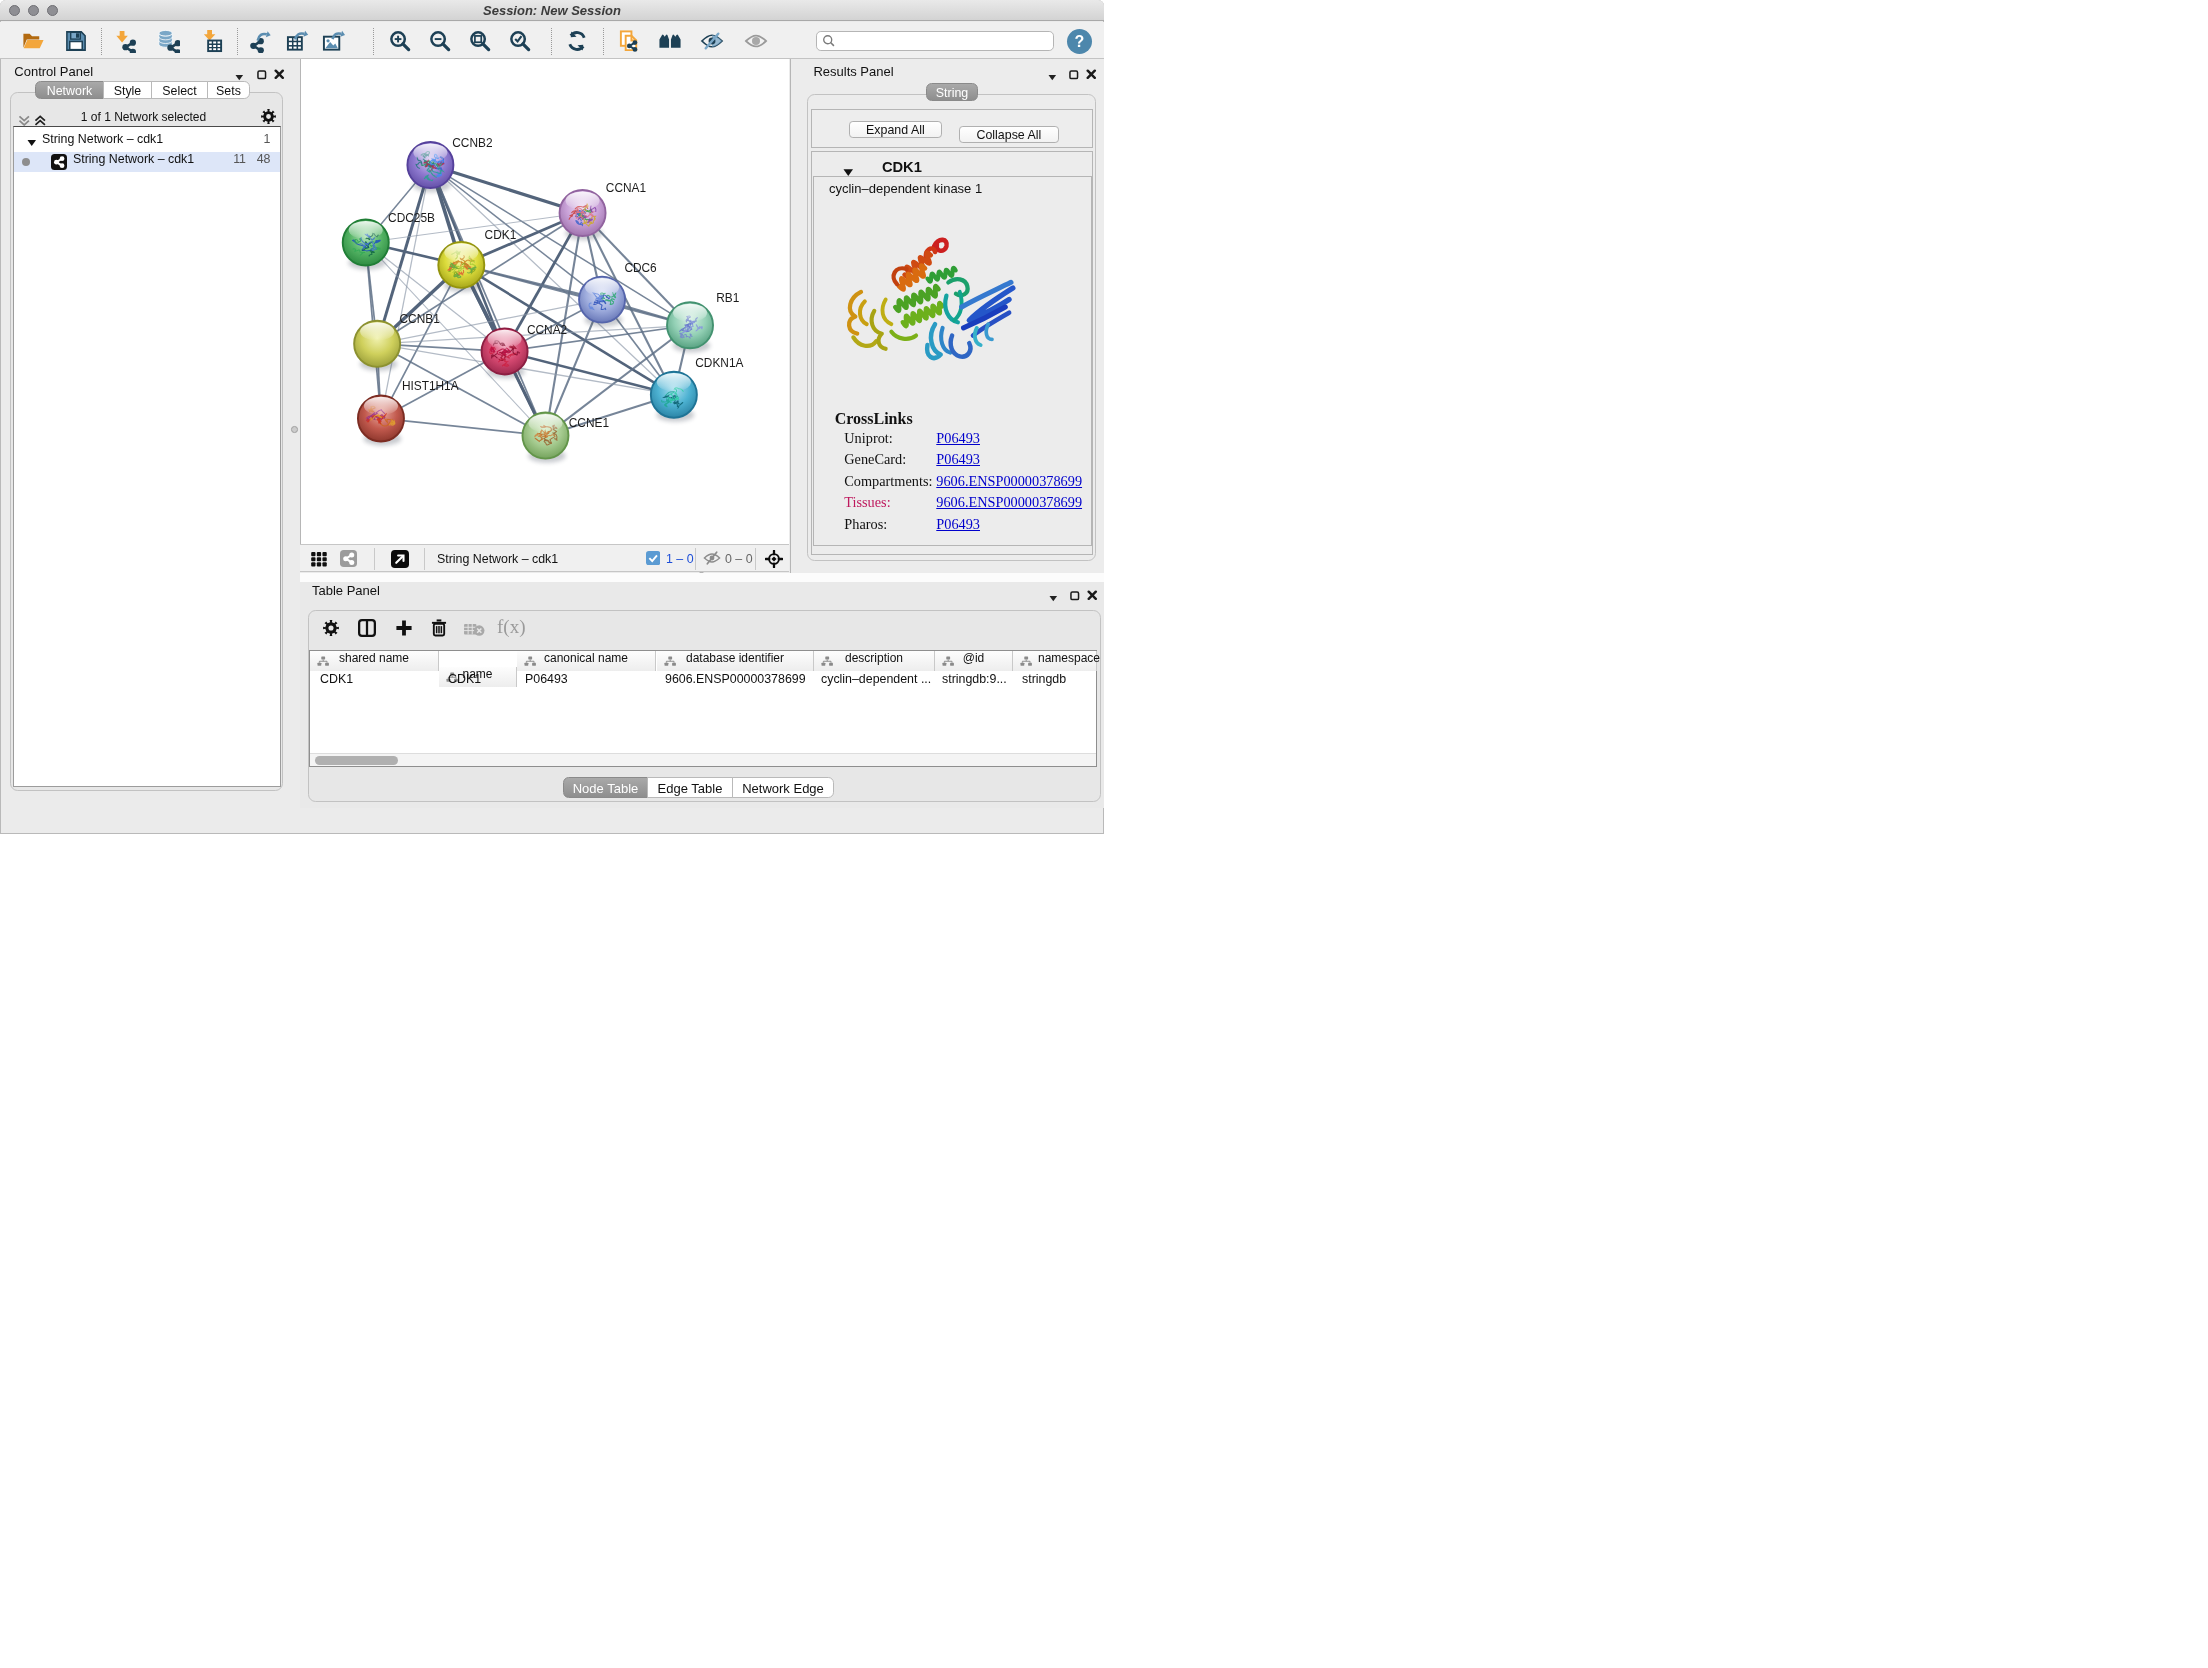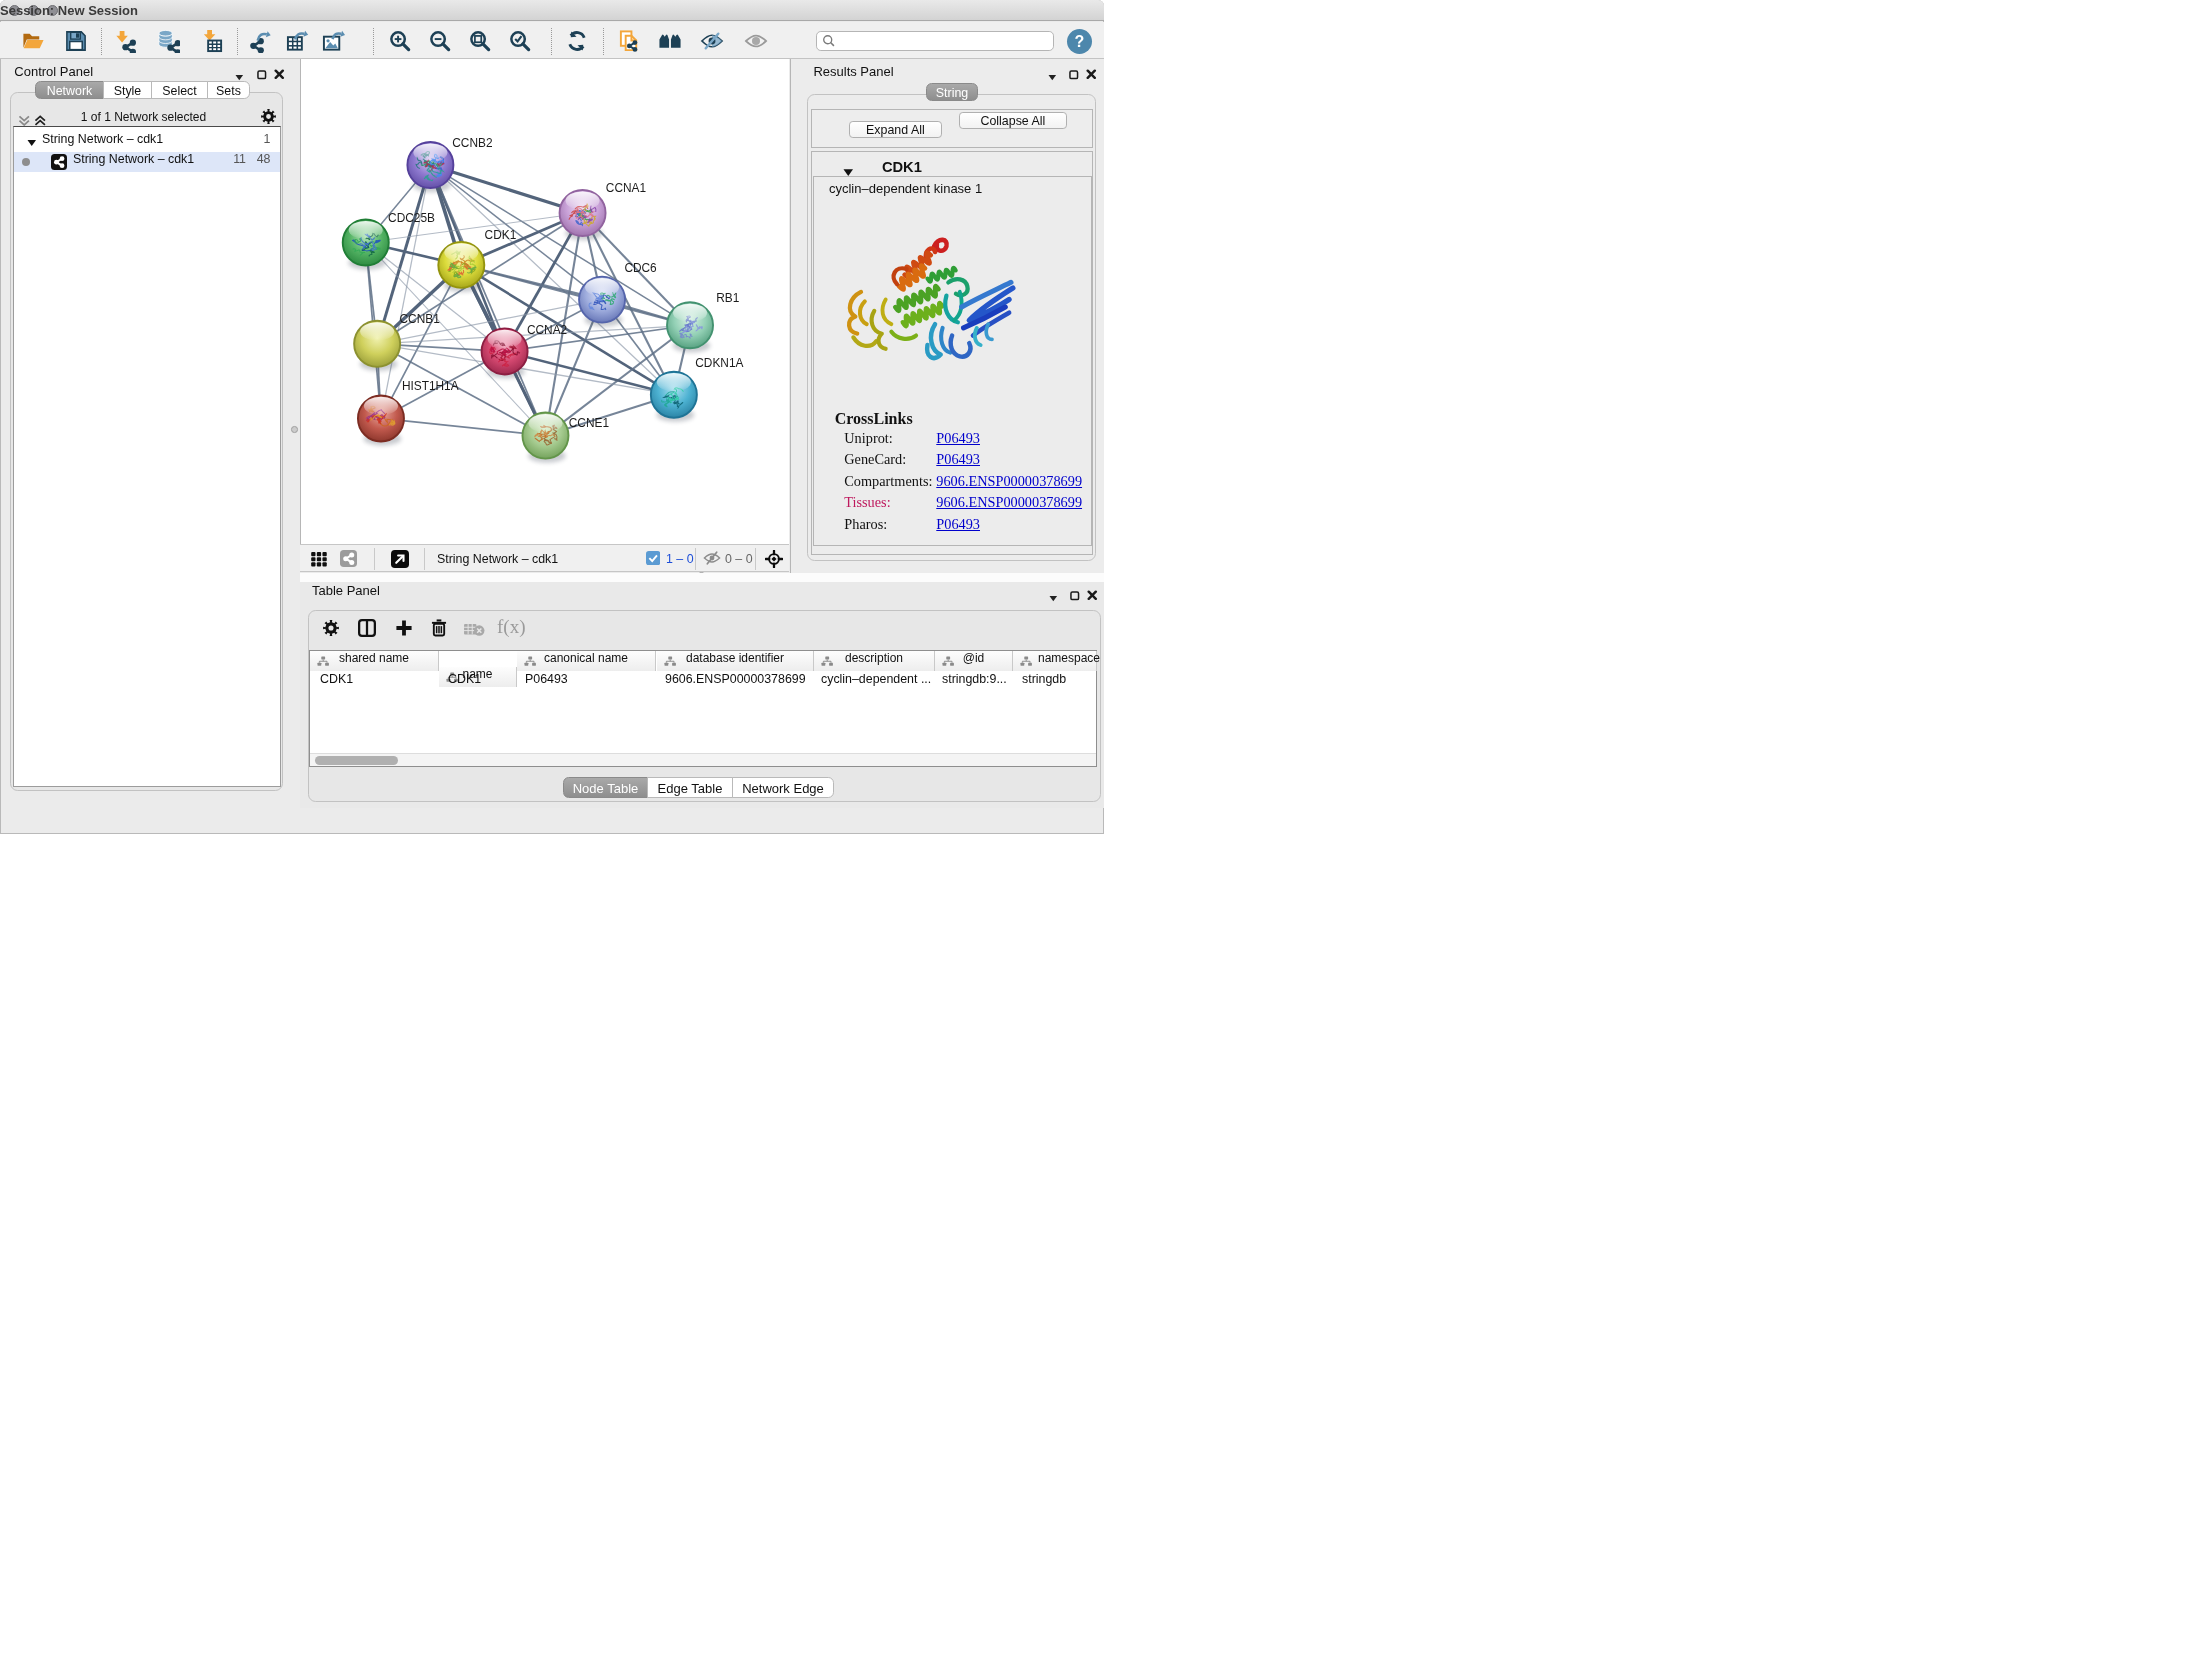--- a/index.html
+++ b/index.html
@@ -3,22 +3,22 @@
 
 * { margin:0; padding:0; box-sizing:border-box; }
 html,body { width:1104px; height:834px; background:#ffffff; font-family:"Liberation Sans",sans-serif; }
 #win { position:absolute; left:0; top:0; width:1104px; height:834px; background:#ebebeb;
   border-radius:5.7px 5.7px 0 0; overflow:hidden; box-shadow: inset 0 0 0 1px #b9b9b9; }
 .abs { position:absolute; }
 #titlebar { left:0; top:0; width:100%; height:21px; background:linear-gradient(#e9e9e9,#d3d3d3);
   border-bottom:1px solid #a9a9a9; }
 .tl { position:absolute; top:5.2px; width:11px; height:11px; border-radius:50%;
   background:#8f8f94; border:0.8px solid #6f6f74; }
-#title { position:absolute; top:2.9px; left:0; width:100%; text-align:left; font-size:13px;
-  font-weight:bold; color:#3b3b3b; }
+#title { position:absolute; top:2.9px; left:0; width:100%; text-align:center; font-size:13px;
+  font-weight:bold; color:#3b3b3b;font-style:italic; }
 #toolbar { left:0; top:22px; width:100%; height:37px; background:#f0f0f0; border-bottom:1px solid #c3c3c3; }
 .tbi { position:absolute; top:6.7px; }
 .tbsep { position:absolute; top:5.7px; height:27px; width:0;
   border-left:1.9px dotted #9a9a9a; }
 #searchbox { position:absolute; left:816px; top:8.6px; width:238px; height:20px; background:#fff;
   border:1px solid #b5b5b5; border-radius:4.8px; }
 #helpbtn { position:absolute; left:1067px; top:6.7px; width:25px; height:25px; border-radius:50%;
   background:#4d87ac; color:#fff; font-weight:bold; font-size:16px; text-align:center; line-height:25px; }
 .paneltitle { font-size:13px; color:#111; }
 .tabrow { display:flex; } .tab { display:block; height:18px; line-height:18px; font-size:12.4px; text-align:center;
@@ -673,21 +673,21 @@
 <div class="abs" style="left:295px;top:6.7px"><svg width="10.5" height="10.5" viewBox="0 0 11 11">
           <g stroke="#1a1a1a" stroke-width="2.6" stroke-linecap="round">
             <line x1="1.8" y1="1.8" x2="9.2" y2="9.2"></line>
             <line x1="9.2" y1="1.8" x2="1.8" y2="9.2"></line>
           </g>
         </svg></div>
 <div class="rounded abs" style="left:16px;top:35px;width:289px;height:467px;background:#ececec">
 <div class="tab tabsel abs" style="left:118px;top:-12.4px;width:52px;border-radius:5.7px">String</div>
 <div class="secbox abs" style="left:2.9px;top:13.8px;width:282px;height:39px">
 <div class="btn abs" style="left:37px;top:11.4px;width:93px;height:17px;line-height:17px">Expand All</div>
-<div class="btn abs" style="left:147px;top:2px;width:108px;height:17px;line-height:17px">Collapse All</div>
+<div class="btn abs" style="left:147px;top:16px;width:100px;height:17px;line-height:17px">Collapse All</div>
 </div>
 <div class="secbox abs" style="left:2.9px;top:56px;width:282px;height:404px;background:#ececec">
 <div class="abs" style="left:31px;top:11.4px"><svg width="10.5" height="10.5" viewBox="0 0 11 11">
               <path d="M0.5 2.42 L10.5 2.42 L5.5 9.35 Z" fill="#111"></path>
             </svg></div>
 <div class="abs" style="left:70px;top:6.7px;font-size:14.7px;font-weight:bold;color:#111">CDK1</div>
 <div class="abs" style="left:1.4px;top:24px;width:279px;height:370px;border:1px solid #b5b5b5">
 <div class="abs" style="left:14.7px;top:3.8px;font-size:13px;color:#111">cyclin–dependent kinase 1</div>
 <div class="abs" style="left:22px;top:56px"><svg width="181" height="150" viewBox="0 0 190 158">
                 <path d="M103 14 C108 4 118 6 116 14 C114 21 104 20 106 12" fill="none" stroke="#cc2020" stroke-width="4.8" stroke-linecap="round" stroke-linejoin="round"></path>

